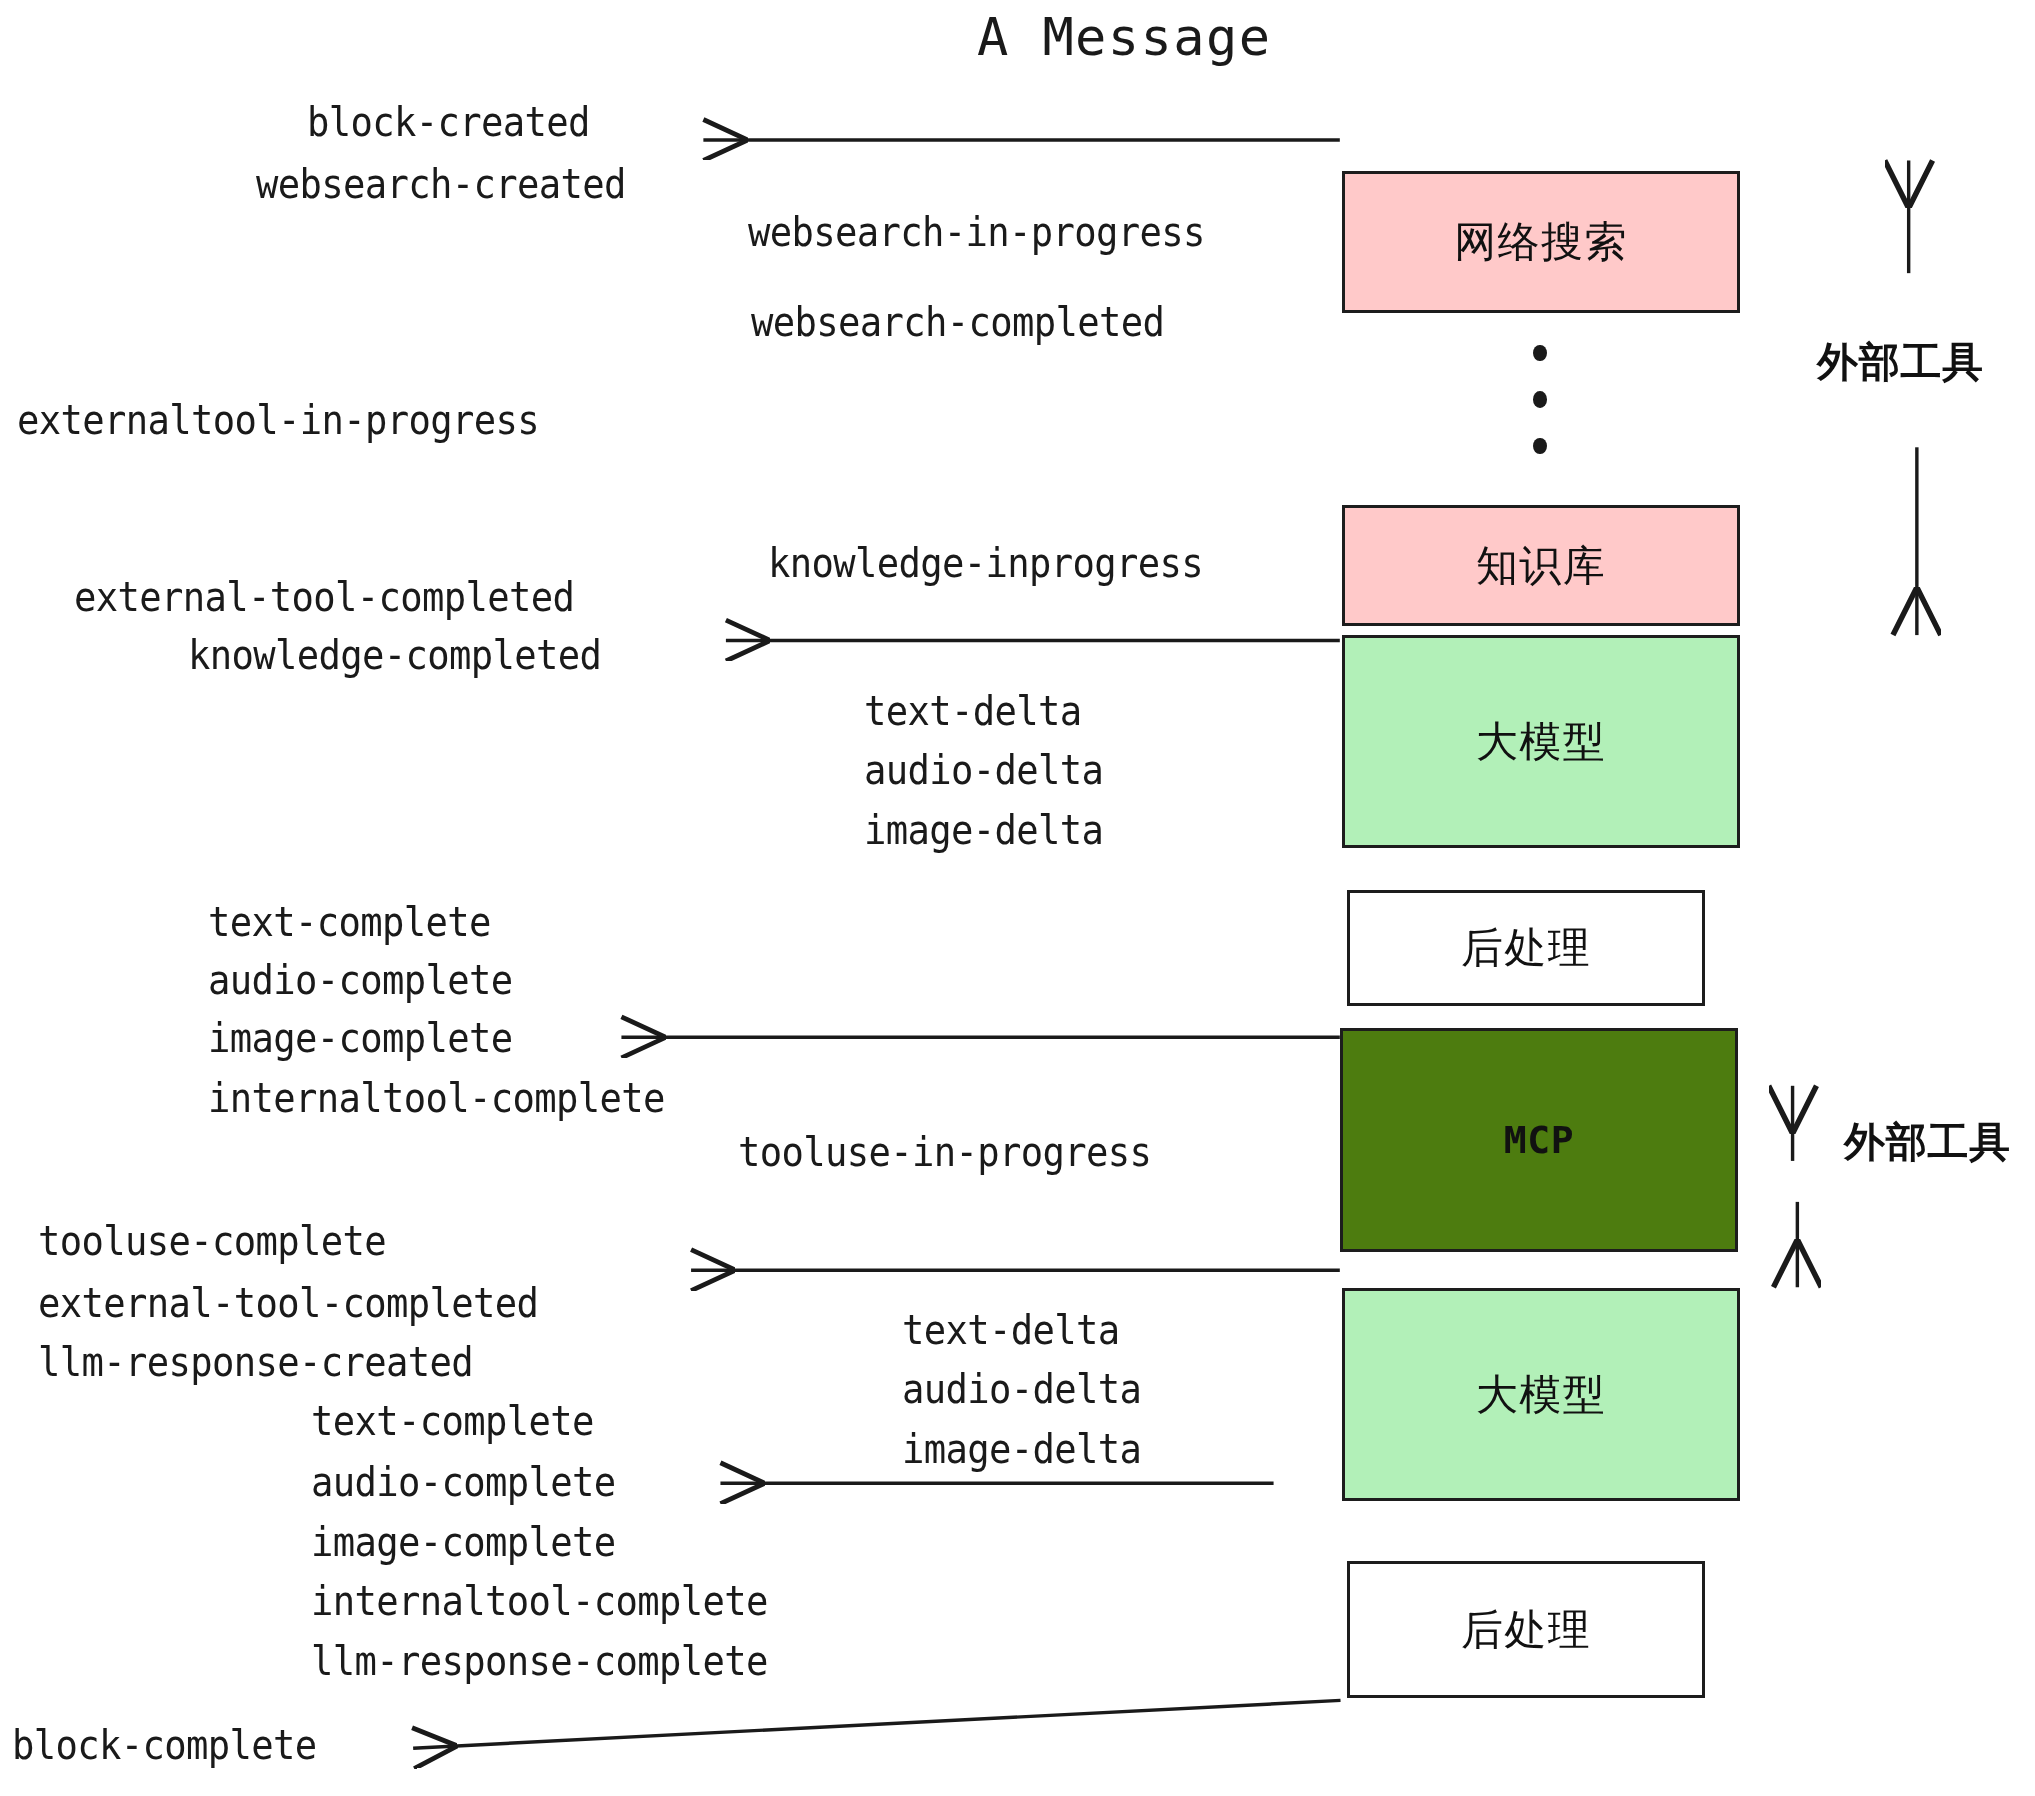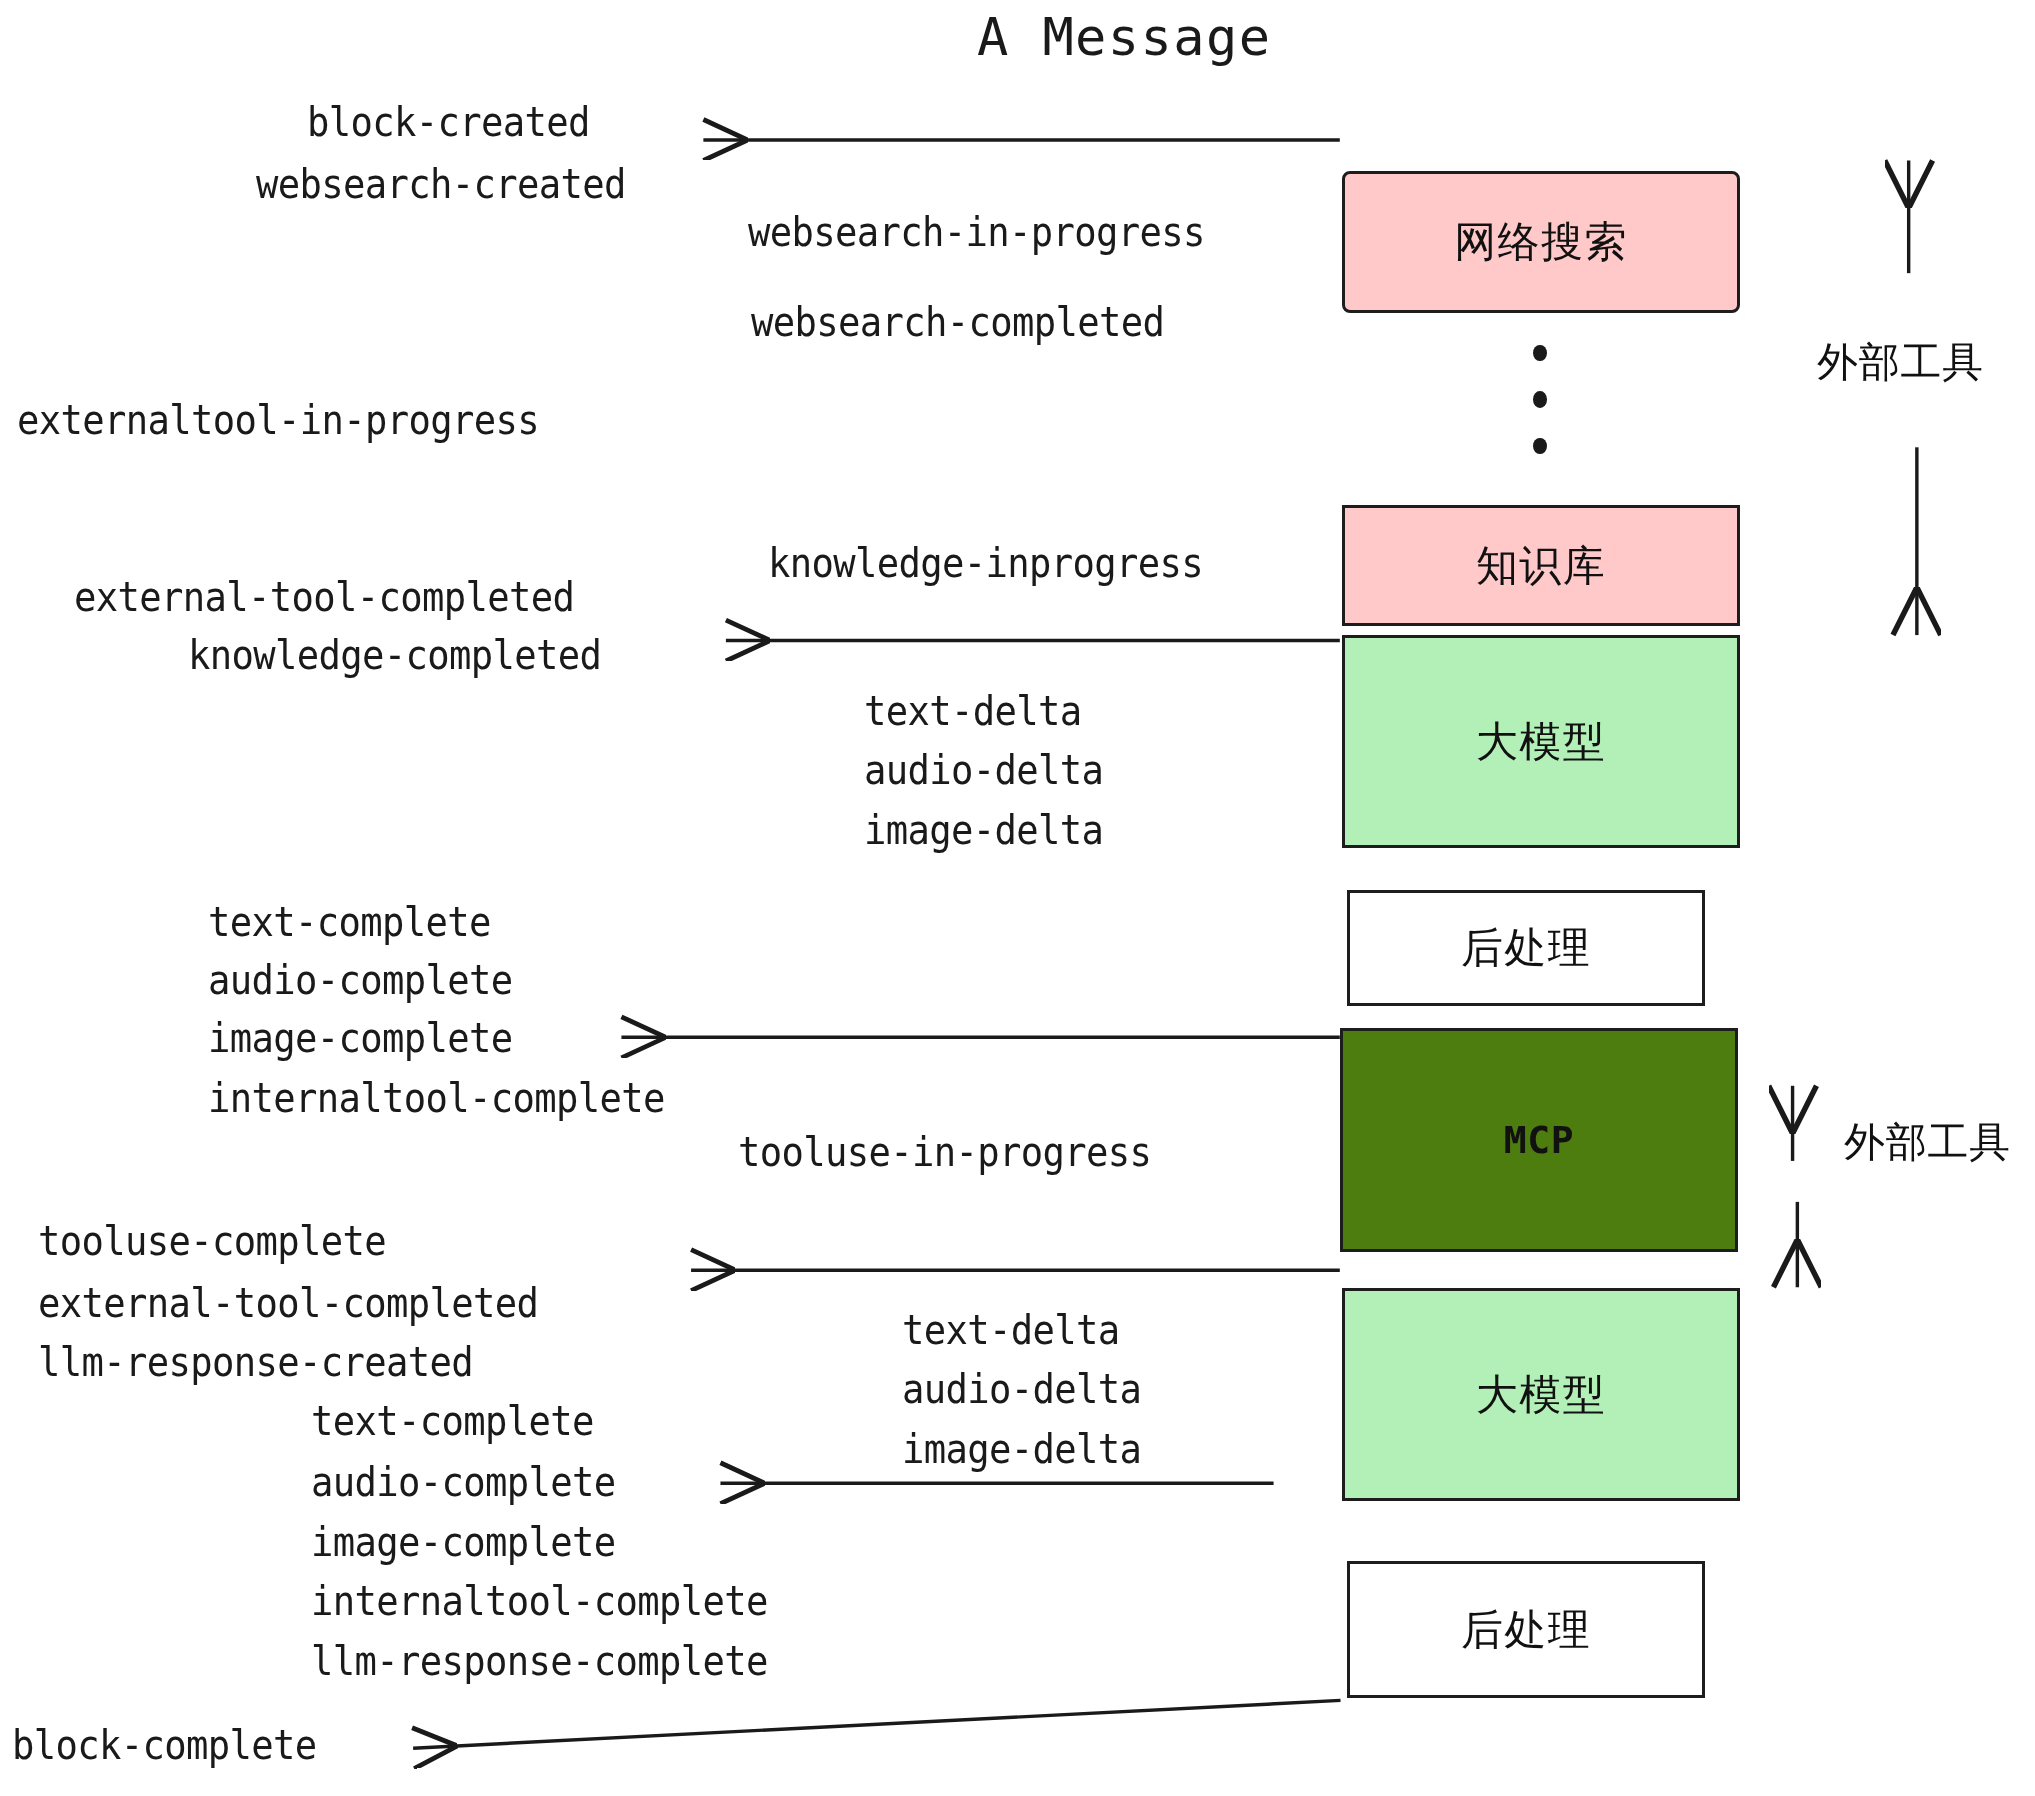--- a/index.html
+++ b/index.html
@@ -55,20 +55,21 @@
     font-weight: bold;
     letter-spacing: 0.7px;
   }
   .sidelabel {
     position: absolute;
     white-space: pre;
     font-family: "DejaVu Sans", sans-serif;
     font-size: 41px;
     color: #111111;
     letter-spacing: 0.7px;
+    font-weight: bold;
   }
   .vdots {
     position: absolute;
   }
   .vdots i {
     display: block;
     width: 13.7px;
     height: 16.4px;
     border-radius: 50%;
     background: #1a1a1a;
@@ -83,21 +84,21 @@
     pointer-events: none;
   }
 </style>
 </head>
 <body>
 
 <div id="canvas">
 
   <div class="title" style="left:977px; top:6.8px;">A Message</div>
 
-  <div class="nodebox" style="left:1342px; top:171px; width:398px; height:142px; background:#FFC9C9;border-radius:8px;">
+  <div class="nodebox" style="left:1342px; top:171px; width:398px; height:142px; background:#FFC9C9;">
     <span class="cn">网络搜索</span>
   </div>
 
   <div class="nodebox" style="left:1342px; top:505px; width:398px; height:121px; background:#FFC9C9;">
     <span class="cn">知识库</span>
   </div>
 
   <div class="nodebox" style="left:1342px; top:635px; width:398px; height:213px; background:#B2F0B8;">
     <span class="cn">大模型</span>
   </div>

